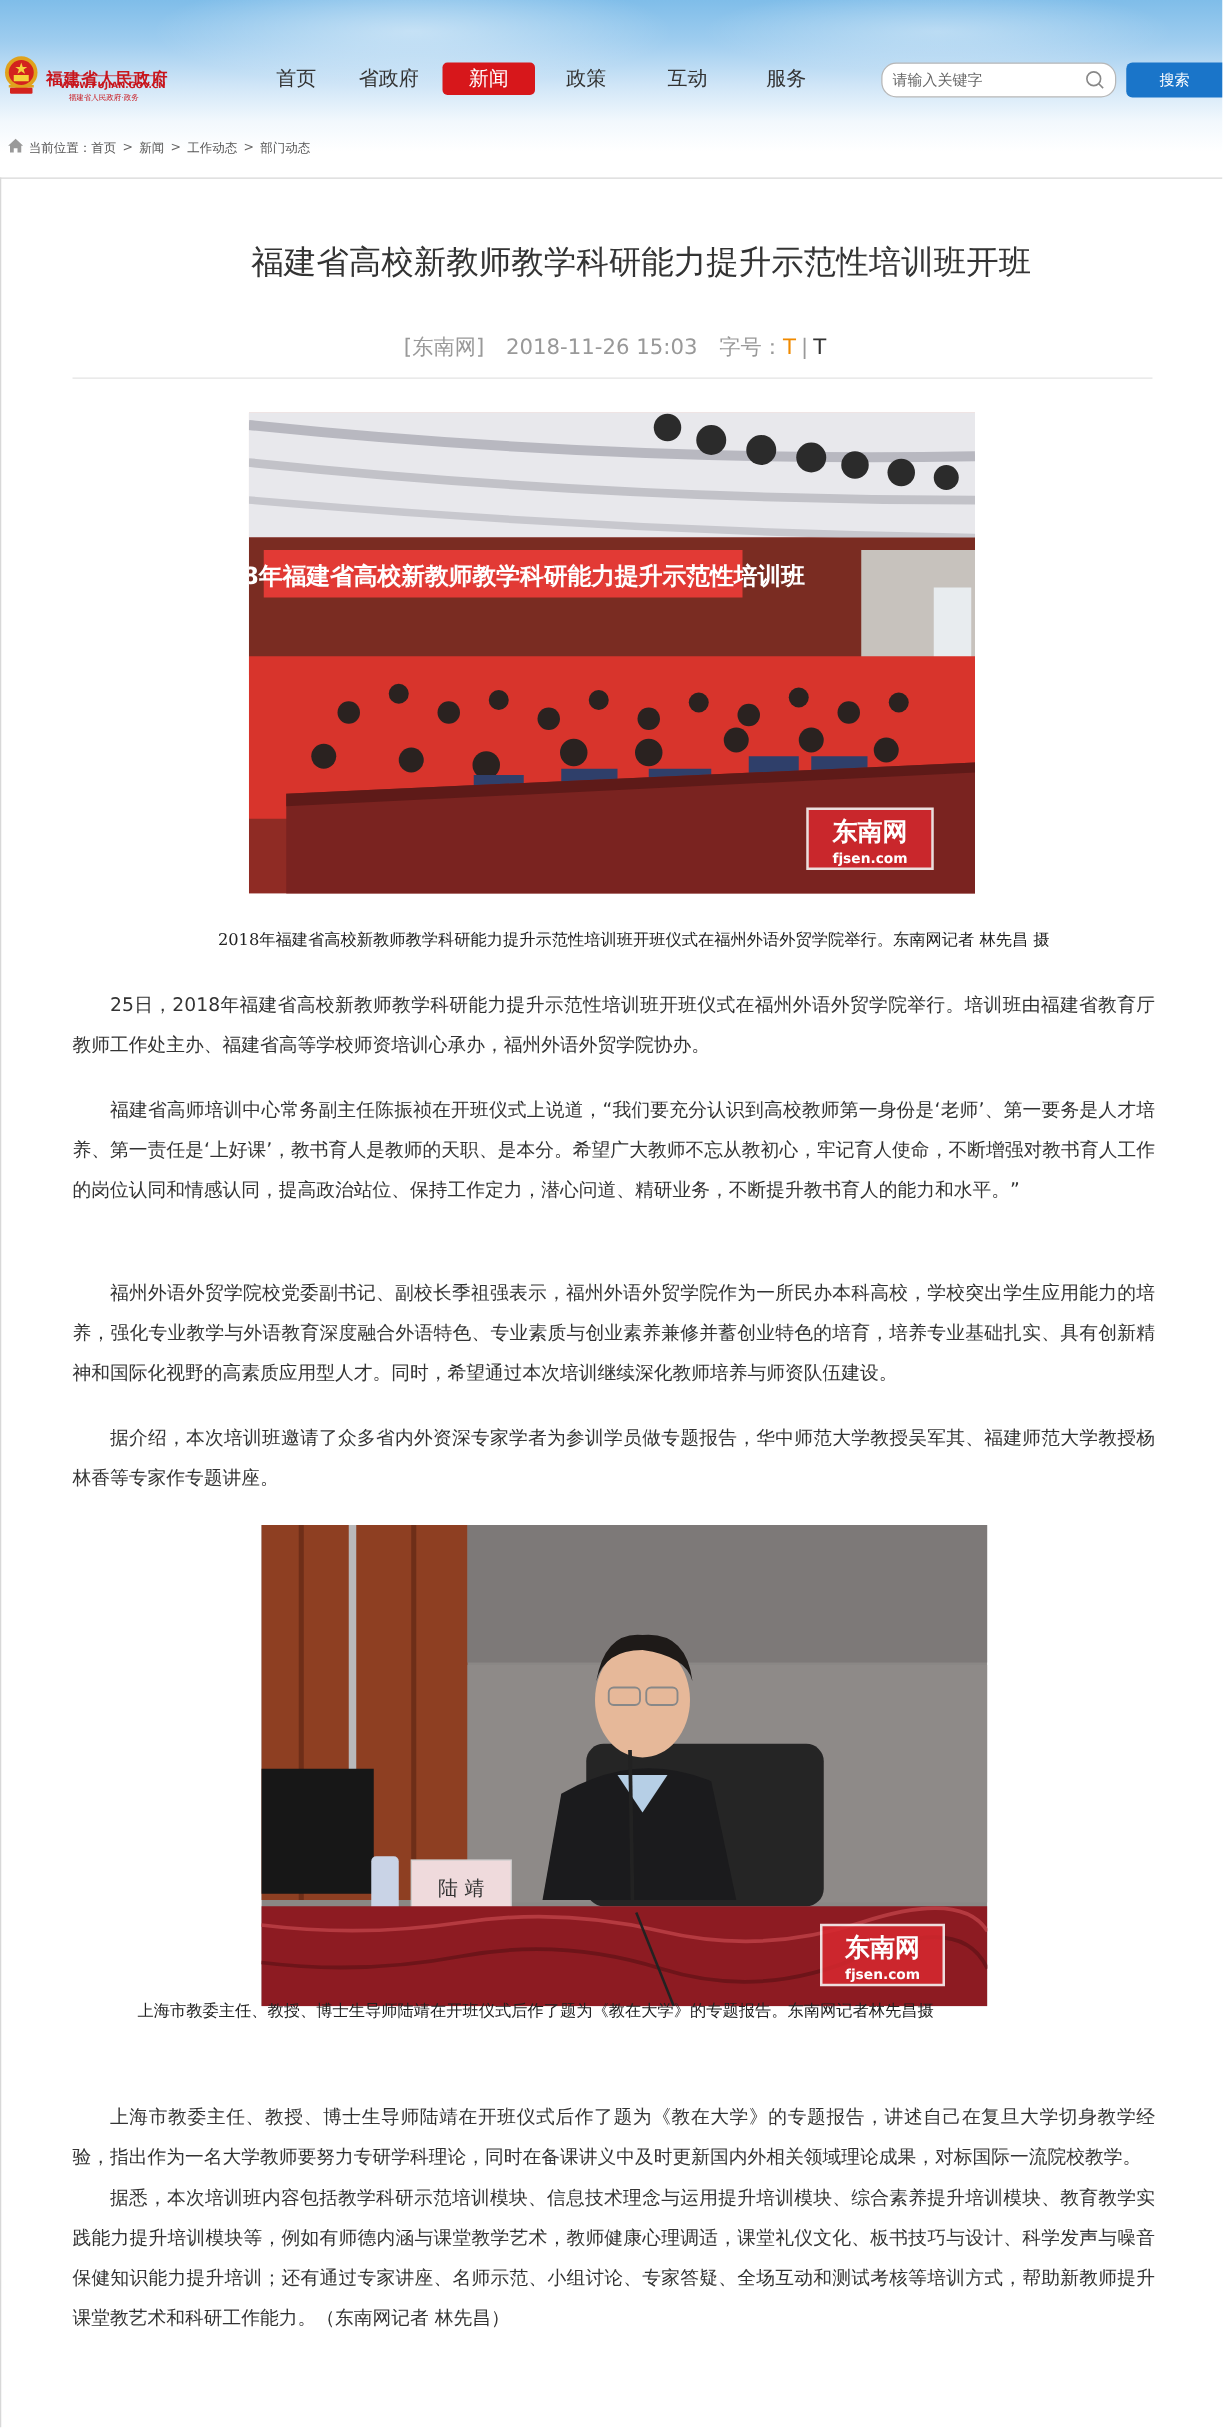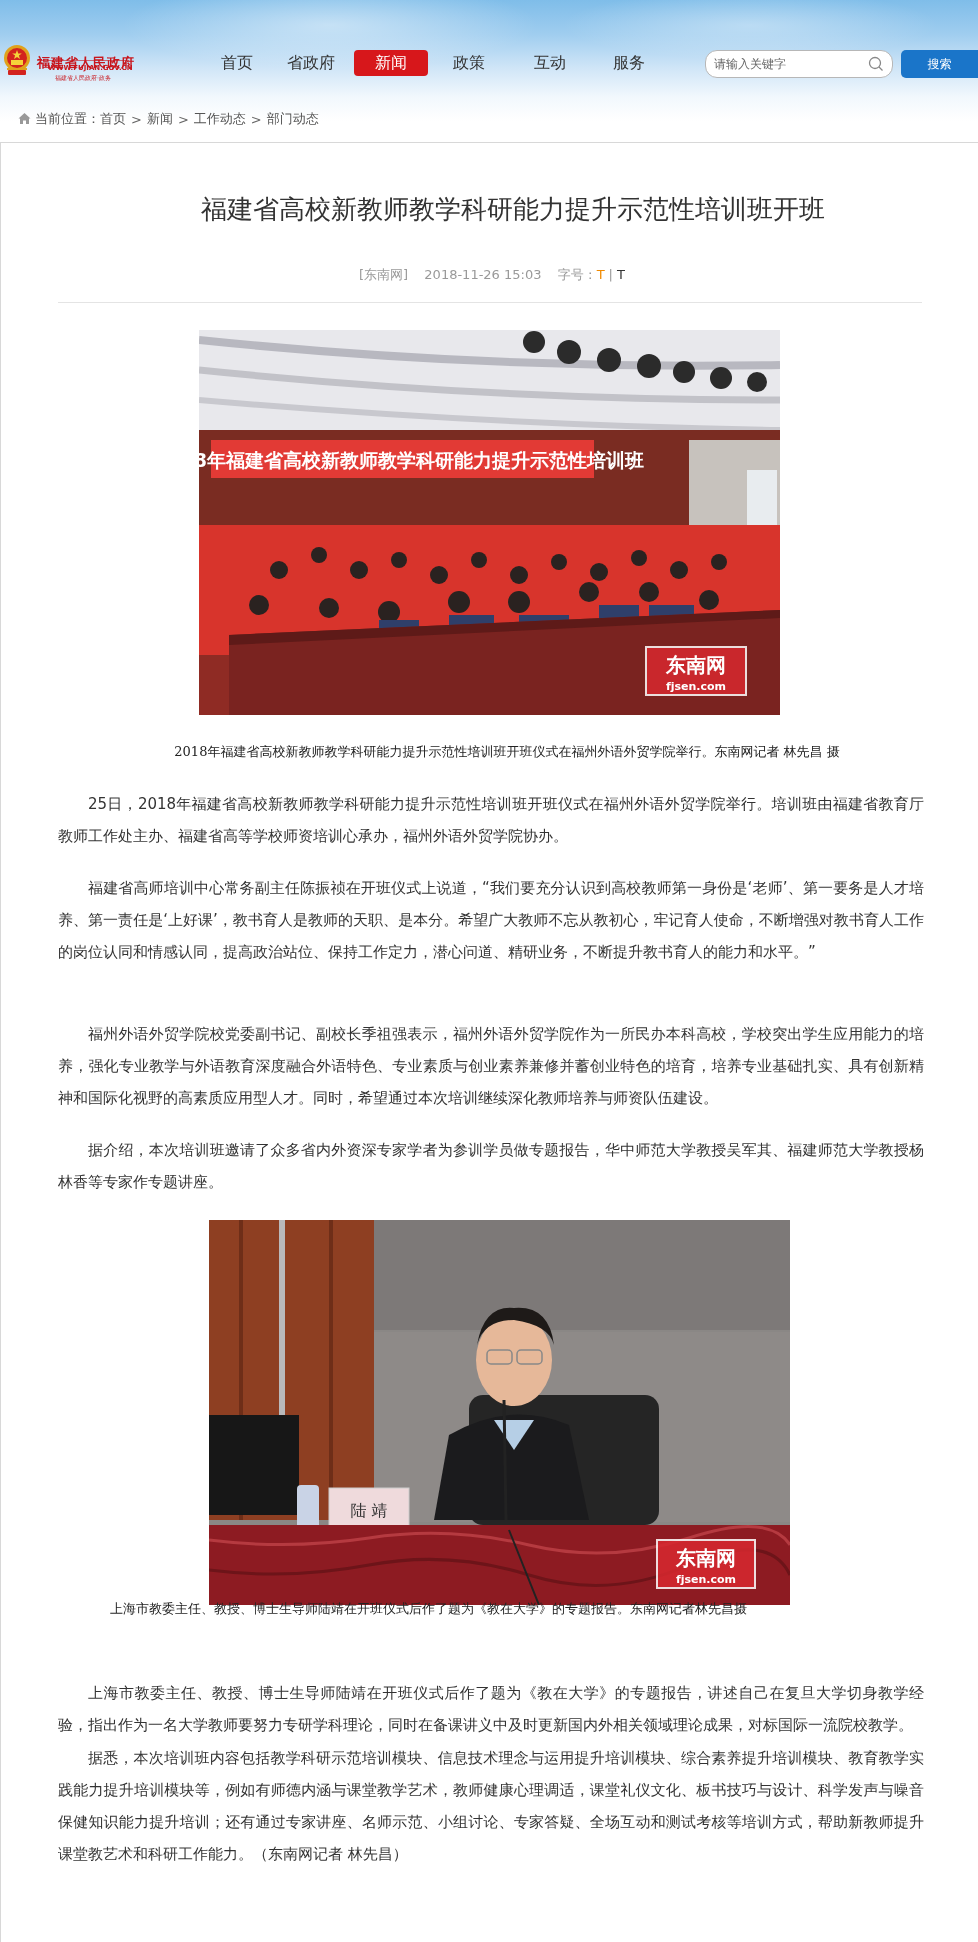--- a/index.html
+++ b/index.html
@@ -37,38 +37,38 @@
       font-size: 12px; color: #333; background: transparent; font-family: "DejaVu Sans", sans-serif;
     }
     .search-input::placeholder { color: #666; }
     .search-icon { position:absolute; right: 8px; top: 5px; width: 16px; height: 16px; }
     .search-button {
       position: absolute; left: 901px; top: 50px; width: 77px; height: 28px;
       background: #1a75c9; color: #fff; border: none; border-radius: 5px 0 0 5px;
       font-size: 12px; text-align: center; line-height: 28px; cursor: pointer;
     }
 
-    .breadcrumb { position: absolute; left: 18px; top: 110px; height: 20px; font-size: 13px; color: #555; white-space: nowrap; }
+    .breadcrumb { position: absolute; left: 6px; top: 110px; height: 20px; font-size: 10px; color: #555; white-space: nowrap; }
     .breadcrumb .home-icon { display:inline-block; vertical-align: -2px; width: 13px; height: 13px; margin-right: 4px; }
     .breadcrumb span { vertical-align: middle; }
     .breadcrumb .sep { margin: 0 5px; color: #666; }
 
     
     .content-frame {
       position: absolute; left: 0; top: 142px; width: 978px; height: 1800px;
       border-top: 1px solid #d8d8d8; border-left: 1px solid #d8d8d8;
     }
 
     .article-title {
       position: absolute; left: 0; top: 192px; width: 978px; text-align: center;
       font-size: 26px; color: #333; letter-spacing: 0px; white-space: nowrap; padding-left: 48px;
     }
     .meta {
       position: absolute; left: 0; top: 266px; width: 978px; text-align: center;
-      font-size: 13px; color: #999; white-space: nowrap;
+      font-size: 17px; color: #999; white-space: nowrap;
     }
     .meta .item { margin: 0 6px; }
     .meta .t-large { color: #f08a00; cursor: pointer; }
     .meta .divider { color: #999; margin: 0 4px; }
     .meta .t-small { color: #333; cursor: pointer; }
     .meta-rule { position: absolute; left: 58px; top: 302px; width: 864px; height: 1px; background: #e4e4e4; }
 
     
     .photo { position: absolute; left: 199px; width: 581px; overflow: hidden; }
     .photo1 { top: 330px; height: 385px; }

